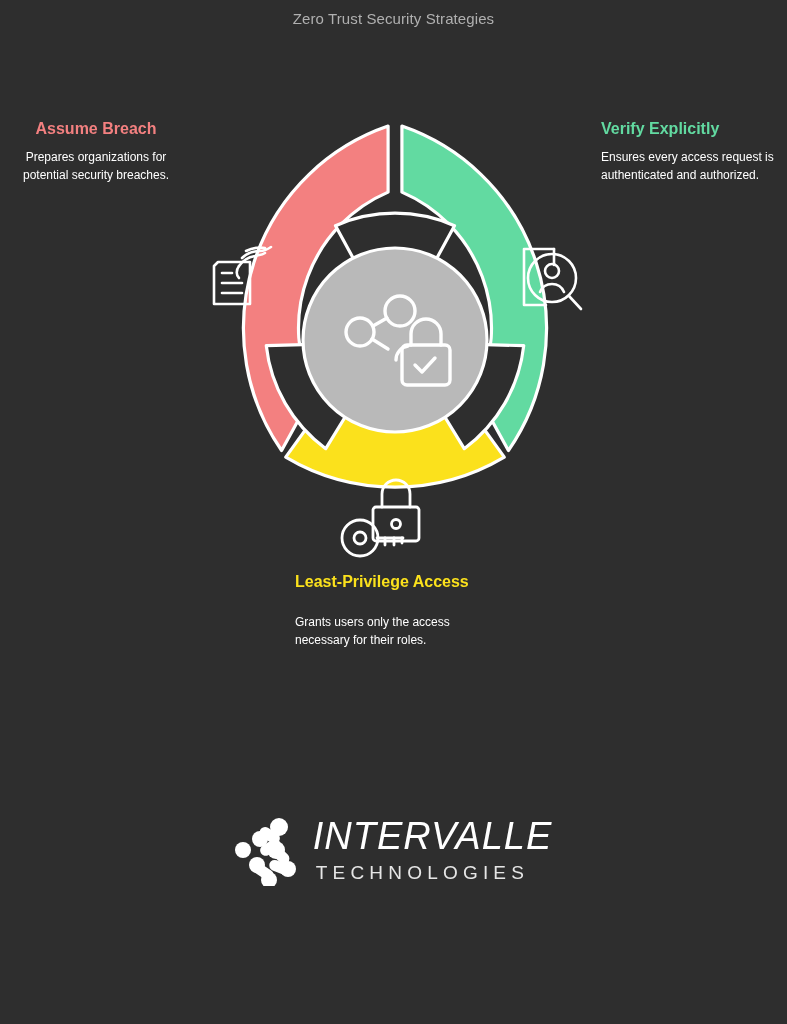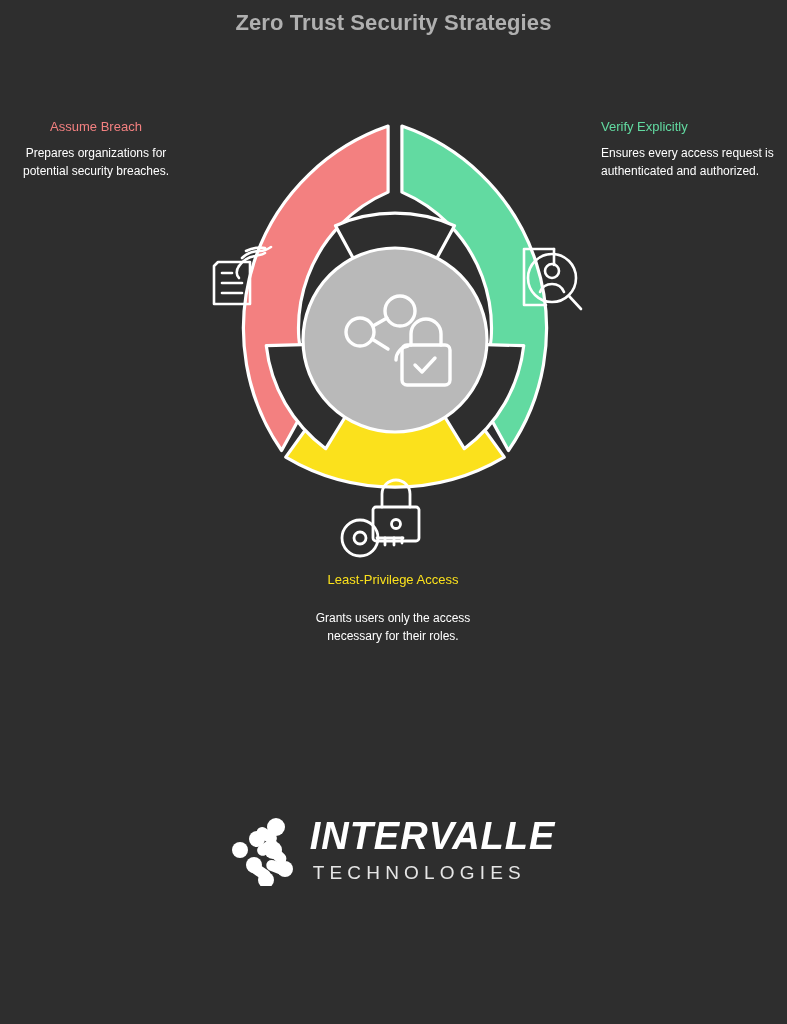--- a/index.html
+++ b/index.html
@@ -16,31 +16,31 @@
     color: #ffffff;
   }
 
   
   #page-title {
     position: absolute;
     top: 10px;
     left: 0;
     width: 787px;
     text-align: center;
-    font-size: 22px;
-    font-weight: bold;
+    font-size: 15px;
+    font-weight: normal;
     color: #b0b0b0;
     letter-spacing: 0.1px;
   }
 
   
   .callout { position: absolute; }
   .callout-title {
-    font-size: 13px;
-    font-weight: normal;
+    font-size: 16px;
+    font-weight: bold;
     line-height: 1.35;
   }
   .callout-desc {
     font-size: 12px;
     line-height: 1.5;
     color: #ffffff;
     margin-top: 8px;
   }
 
   #callout-assume-breach {
@@ -52,21 +52,20 @@
   #callout-verify-explicitly {
     right: 6px;
     top: 118px;
     width: 180px;
     text-align: left;
   }
   #callout-least-privilege {
     left: 295px;
     top: 571px;
     width: 196px;
-    text-align: center;
   }
   #callout-least-privilege .callout-desc { margin-top: 20px; }
 
   
   #donut-wrap {
     position: absolute;
     left: 170px;
     top: 115px;
     width: 450px;
     height: 450px;
@@ -85,21 +84,21 @@
     gap: 16px;
   }
   #brand-logo-mark { flex: 0 0 auto; }
   #brand-logo-text {
     display: flex;
     flex-direction: column;
     align-items: flex-start;
   }
   #brand-name {
     font-size: 38px;
-    font-weight: bold;
+    font-weight: normal;
     font-style: italic;
     color: #ffffff;
     letter-spacing: 1px;
     line-height: 1;
   }
   #brand-tagline {
     font-size: 19px;
     color: #e6e6e6;
     letter-spacing: 5.2px;
     line-height: 1;

